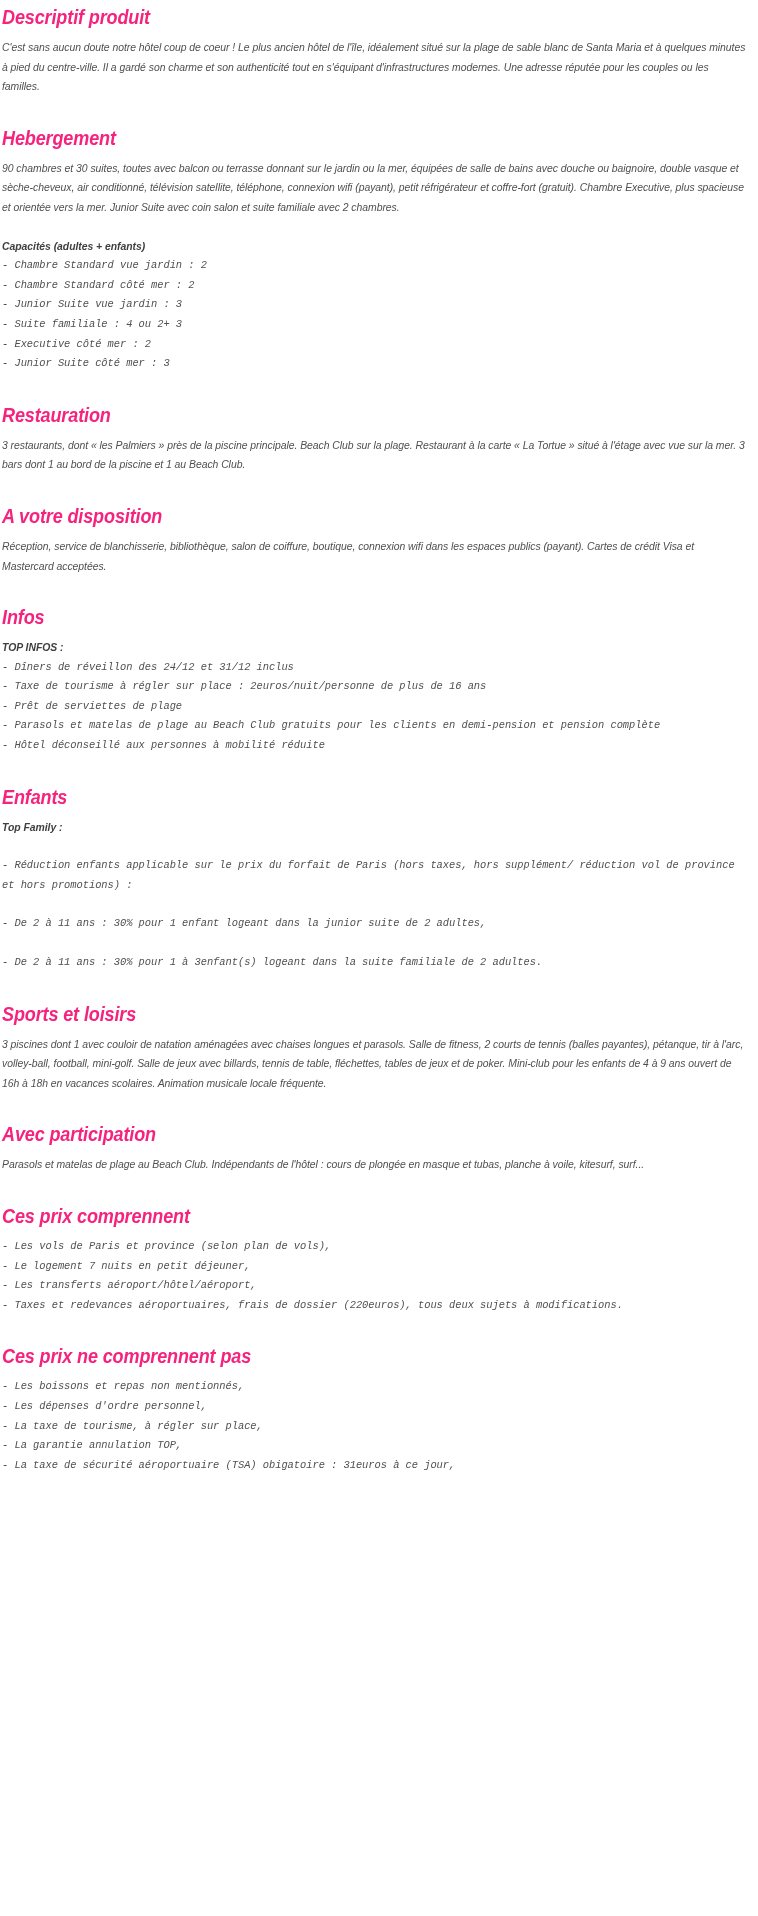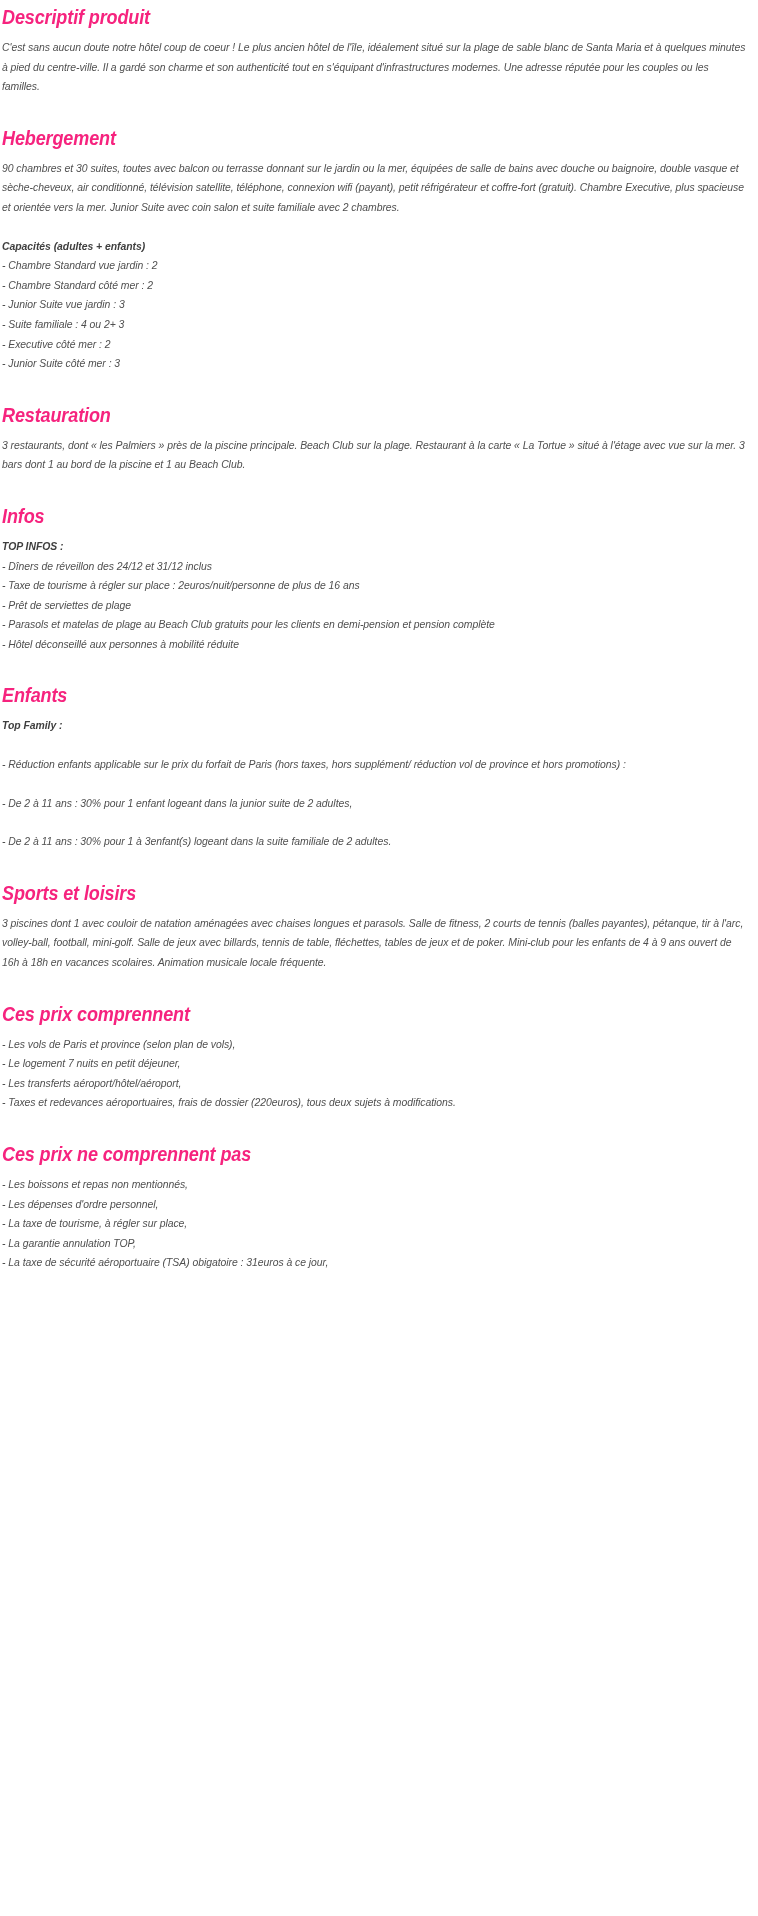--- a/index.html
+++ b/index.html
@@ -60,20 +60,21 @@
     margin: 0;
     transform: scaleX(0.915);
     transform-origin: left top;
     width: 109.3%;
     letter-spacing: -0.05px;
   }
   .list {
     list-style: none;
     margin: 0;
     padding: 0;
+    font-family: Liberation Mono, monospace;
   }
   .list li {
     font-style: italic;
     font-size: 11.4px;
     line-height: 19.6px;
     color: #4f4f4f;
     margin: 0;
     transform: scaleX(0.915);
     transform-origin: left top;
     width: 109.3%;
@@ -108,20 +109,24 @@
       <li>- Executive côté mer : 2</li>
       <li>- Junior Suite côté mer : 3</li>
     </ul>
   </div>
 
   <div class="section">
     <h2 class="section-title">Restauration</h2>
     <p class="body-text">3 restaurants, dont « les Palmiers » près de la piscine principale. Beach Club sur la plage. Restaurant à la carte « La Tortue » situé à l'étage avec vue sur la mer. 3 bars dont 1 au bord de la piscine et 1 au Beach Club.</p>
   </div>
 
+  <div class="section">
+    <h2 class="section-title">A votre disposition</h2>
+    <p class="body-text">Réception, service de blanchisserie, bibliothèque, salon de coiffure, boutique, connexion wifi dans les espaces publics (payant). Cartes de crédit Visa et Mastercard acceptées.</p>
+  </div>
 
   <div class="section">
     <h2 class="section-title">Infos</h2>
     <p class="strong-line">TOP INFOS :</p>
     <ul class="list">
       <li>- Dîners de réveillon des 24/12 et 31/12 inclus</li>
       <li>- Taxe de tourisme à régler sur place : 2euros/nuit/personne de plus de 16 ans</li>
       <li>- Prêt de serviettes de plage</li>
       <li>- Parasols et matelas de plage au Beach Club gratuits pour les clients en demi-pension et pension complète</li>
       <li>- Hôtel déconseillé aux personnes à mobilité réduite</li>
@@ -137,20 +142,24 @@
       <li>- De 2 à 11 ans : 30% pour 1 enfant logeant dans la junior suite de 2 adultes,</li>
       <li>- De 2 à 11 ans : 30% pour 1 à 3enfant(s) logeant dans la suite familiale de 2 adultes.</li>
     </ul>
   </div>
 
   <div class="section">
     <h2 class="section-title">Sports et loisirs</h2>
     <p class="body-text">3 piscines dont 1 avec couloir de natation aménagées avec chaises longues et parasols. Salle de fitness, 2 courts de tennis (balles payantes), pétanque, tir à l'arc, volley-ball, football, mini-golf. Salle de jeux avec billards, tennis de table, fléchettes, tables de jeux et de poker. Mini-club pour les enfants de 4 à 9 ans ouvert de 16h à 18h en vacances scolaires. Animation musicale locale fréquente.</p>
   </div>
 
+  <div class="section">
+    <h2 class="section-title">Avec participation</h2>
+    <p class="body-text">Parasols et matelas de plage au Beach Club. Indépendants de l'hôtel : cours de plongée en masque et tubas, planche à voile, kitesurf, surf...</p>
+  </div>
 
 
   <div class="section">
     <h2 class="section-title">Ces prix comprennent</h2>
     <ul class="list">
       <li>- Les vols de Paris et province (selon plan de vols),</li>
       <li>- Le logement 7 nuits en petit déjeuner,</li>
       <li>- Les transferts aéroport/hôtel/aéroport,</li>
       <li>- Taxes et redevances aéroportuaires, frais de dossier (220euros), tous deux sujets à modifications.</li>
     </ul>

